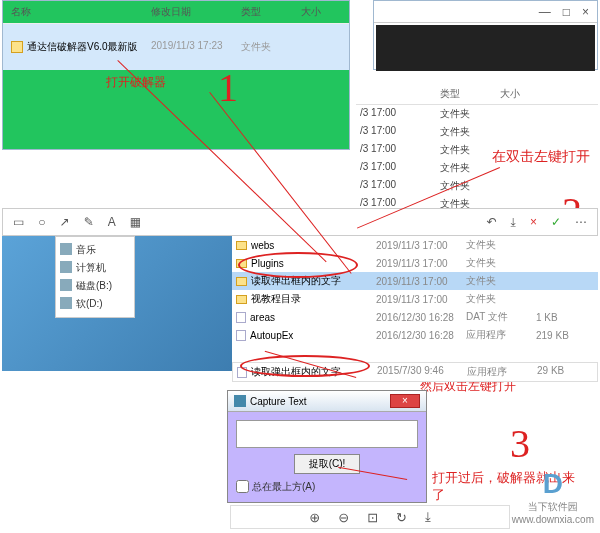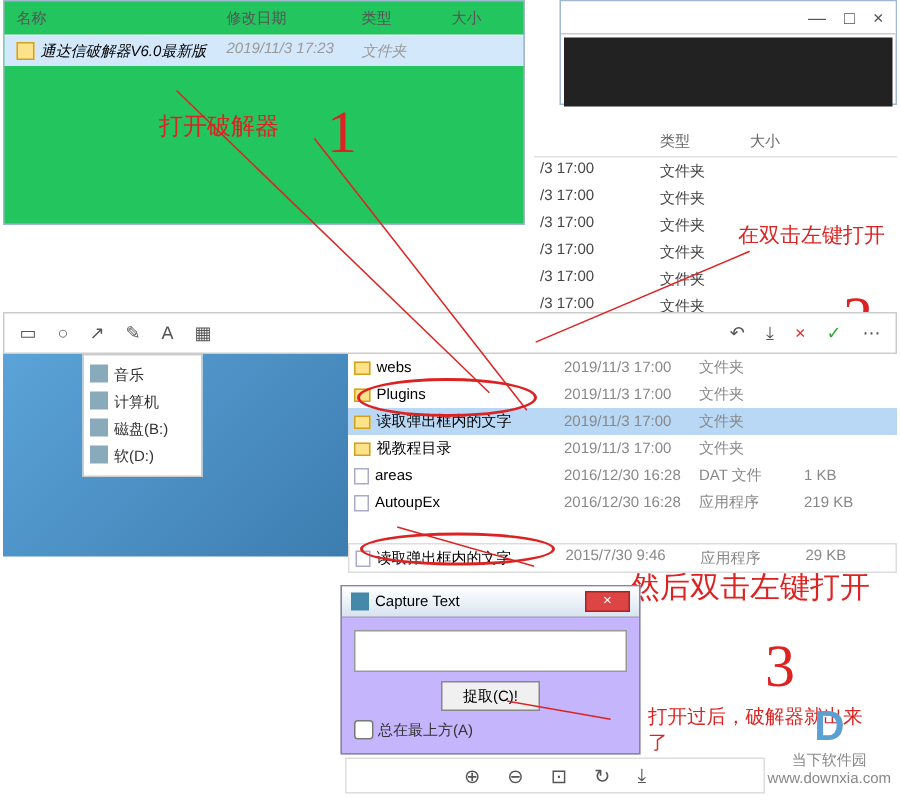--- a/index.html
+++ b/index.html
@@ -2,25 +2,25 @@
 <html><head>
 <meta charset="utf-8">
 <style>
 * { margin: 0; padding: 0; box-sizing: border-box; font-family: "Microsoft YaHei", sans-serif; }
 body { width: 600px; height: 533px; background: #fff; position: relative; overflow: hidden; font-size: 10px; }
 
 
 .win1 { position: absolute; top: 0; left: 2px; width: 348px; height: 150px; background: #22c55e; border: 1px solid #a0b8d0; }
 .win1-head { display: flex; padding: 4px 8px; color: #555; font-size: 10px; border-bottom: 1px solid #eee; }
 .win1-head .c1 { width: 140px; } .win1-head .c2 { width: 90px; } .win1-head .c3 { width: 60px; } .win1-head .c4 { width: 40px; }
-.win1-row { display: flex; padding: 3px 8px; background: #d4e8fb; font-style: italic; }
+.win1-row { display: flex; padding: 16px 8px; background: #d4e8fb; }
 .win1-row .icon { width: 12px; height: 12px; background: #fce28a; border: 1px solid #d4a020; margin-right: 4px; }
 .win1-row .c1 { width: 140px; display: flex; align-items: center; } .win1-row .c2 { width: 90px; color: #999; } .win1-row .c3 { width: 60px; color: #999; }
 
-.anno { position: absolute; color: #d22; font-size: 16px; font-family: KaiTi, serif; }
+.anno { position: absolute; color: #d22; font-size: 12px; font-family: KaiTi, serif; }
 .big-num { position: absolute; color: #d22; font-size: 40px; font-family: serif; }
 
 
 .win2 { position: absolute; top: 0; right: 2px; width: 225px; height: 70px; background: #fff; border: 1px solid #a0b8d0; }
 .win2-top { height: 22px; background: #fff; border-bottom: 1px solid #ccc; display: flex; justify-content: flex-end; gap: 12px; padding: 0 8px; align-items: center; }
 .win2-top span { font-size: 12px; color: #555; }
 .win2-body { background: #222; height: 46px; margin: 2px; }
 
 
 .rlist { position: absolute; top: 84px; right: 2px; width: 242px; }
@@ -94,21 +94,21 @@
       </div>
     <div class="c2">2019/11/3 17:23</div>
     <div class="c3">文件夹</div>
   </div>
 </div>
 
 <div class="anno" style="top:74px;left:106px">打开破解器</div>
 <div class="big-num" style="top:64px;left:218px">1</div>
 <div class="anno" style="top:148px;right:10px;font-size:14px">在双击左键打开</div>
 <div class="big-num" style="top:188px;right:18px">2</div>
-<div class="anno" style="top:378px;left:420px;font-size:20px">然后双击左键打开</div>
+<div class="anno" style="top:378px;left:420px;font-size:12px">然后双击左键打开</div>
 <div class="big-num" style="top:420px;right:70px">3</div>
 <div class="anno" style="top:470px;left:432px;width:155px;font-size:13px;line-height:1.3">打开过后，破解器就出来了</div>
 
 <div class="win2">
   <div class="win2-top">
     <span>—</span>
     <span>□</span>
     <span>×</span>
   </div>
   <div class="win2-body"></div>

